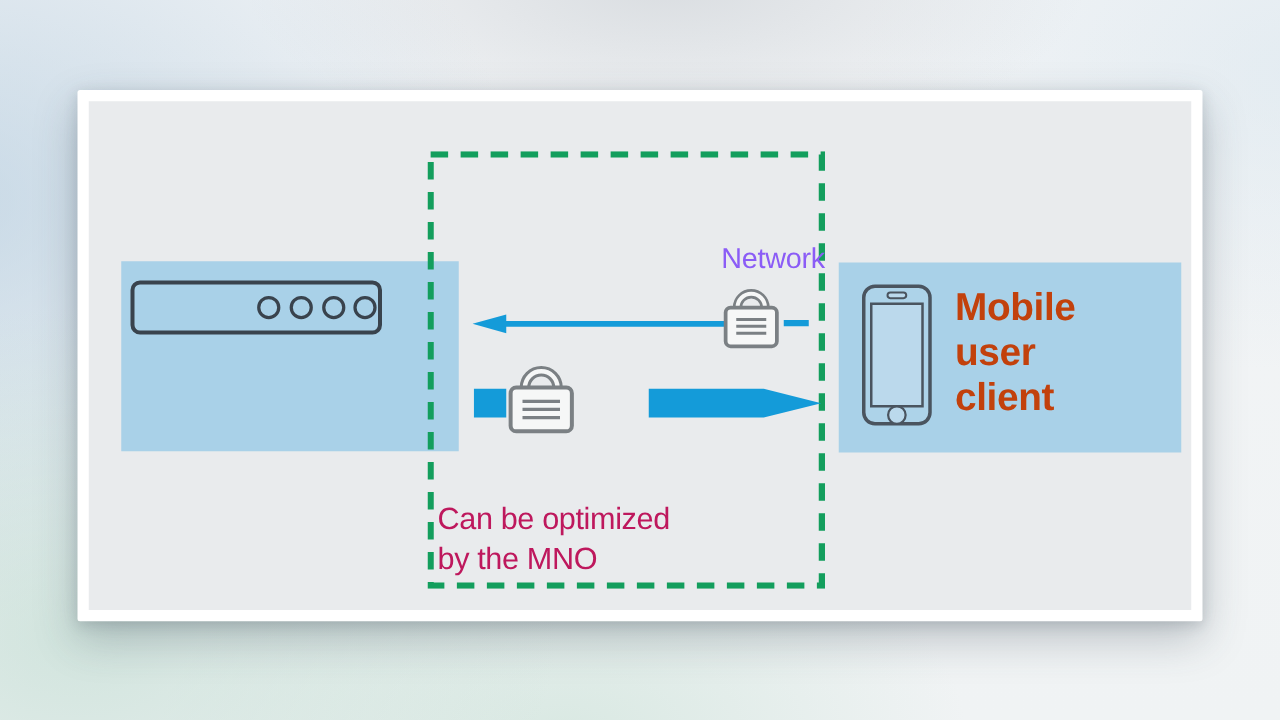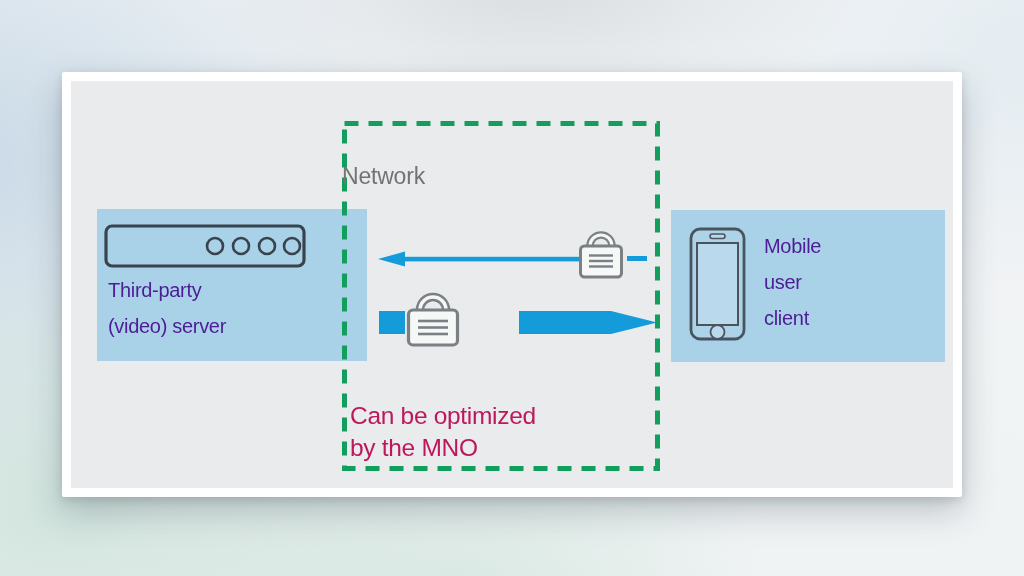--- a/index.html
+++ b/index.html
@@ -23,29 +23,29 @@
   }
   .canvas{position:absolute;left:9px;top:9px;width:882px;height:407px;background:#e9ebed;}
 
   .abs{position:absolute;}
 
   .bluebox{background:#a9d1e8;}
   .server-box{left:26px;top:128px;width:270px;height:152px;z-index:1;}
   .client-box{left:600px;top:129px;width:274px;height:152px;z-index:1;}
 
   .label{
-    color:#4c1d95;font-size:20px;line-height:36px;font-weight:400;
+    color:#c2410c;font-size:31px;line-height:36px;font-weight:700;
     white-space:pre-line;letter-spacing:-0.3px;z-index:2;
   }
   .server-label{left:37px;top:191px;}
   .client-label{left:693px;top:147px;}
 
   .network-label{
-    left:271px;top:82px;width:318px;text-align:left;
-    color:#737373;font-size:23px;line-height:26px;letter-spacing:-0.2px;z-index:4;
+    left:271px;top:112px;width:318px;text-align:right;
+    color:#8b5cf6;font-size:23px;line-height:26px;letter-spacing:-0.2px;z-index:4;
   }
 
   .note{
     left:279px;top:319px;color:#be185d;font-size:24.5px;line-height:32px;
     white-space:pre-line;letter-spacing:-0.3px;z-index:4;font-weight:400;
   }
 
   .frame-svg{left:271px;top:40px;z-index:3;}
   .icon-svg{z-index:2;}
   .arrow-svg{z-index:3;}
@@ -63,22 +63,20 @@
     <div class="canvas">
 
       <div class="abs bluebox server-box"></div>
       <svg class="abs icon-svg" style="left:33px;top:143px;" width="202" height="44" viewBox="0 0 202 44">
         <rect x="2" y="2" width="198" height="40" rx="6" fill="#a9d1e8" stroke="#39434d" stroke-width="3.2"></rect>
         <circle cx="111" cy="22" r="8" fill="none" stroke="#39434d" stroke-width="2.6"></circle>
         <circle cx="137" cy="22" r="8" fill="none" stroke="#39434d" stroke-width="2.6"></circle>
         <circle cx="163" cy="22" r="8" fill="none" stroke="#39434d" stroke-width="2.6"></circle>
         <circle cx="188" cy="22" r="8" fill="none" stroke="#39434d" stroke-width="2.6"></circle>
       </svg>
-      <div class="abs label server-label">Third-party
-(video) server</div>
 
       <div class="abs bluebox client-box"></div>
       <svg class="abs icon-svg" style="left:618px;top:146px;" width="57" height="114" viewBox="0 0 57 114">
         <rect x="2" y="2" width="53" height="110" rx="9" fill="#add3e9" stroke="#4a545f" stroke-width="2.8"></rect>
         <rect x="8" y="16" width="41" height="82" fill="#bbd9ec" stroke="#4a545f" stroke-width="2"></rect>
         <rect x="21" y="7" width="15" height="4.5" rx="2.25" fill="#bbd9ec" stroke="#4a545f" stroke-width="1.6"></rect>
         <circle cx="28.5" cy="105" r="7" fill="#bbd9ec" stroke="#4a545f" stroke-width="1.8"></circle>
       </svg>
       <div class="abs label client-label">Mobile
 user

